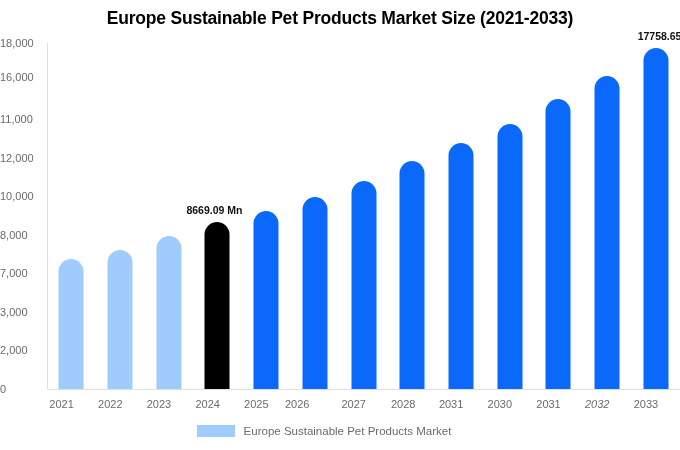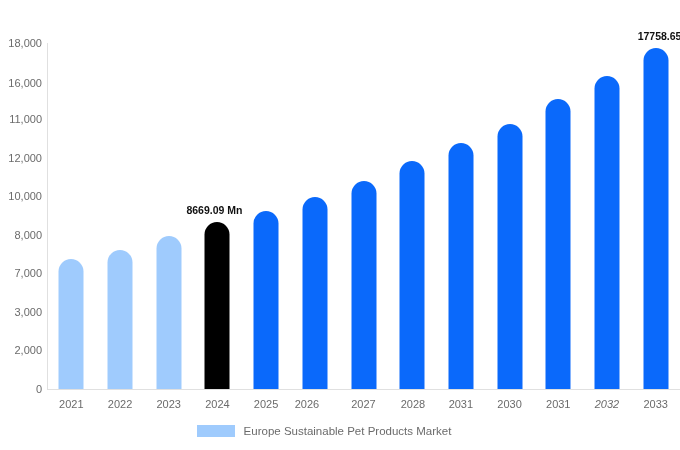--- a/index.html
+++ b/index.html
@@ -62,21 +62,20 @@
     position: absolute;
     left: 0;
     top: 0;
     width: 42px;
     height: 450px;
   }
   .y-tick {
     position: absolute;
     right: 0;
     width: 42px;
-    text-align: right;
     font-size: 11px;
     color: #6b6b6b;
     line-height: 11px;
     white-space: nowrap;
   }
   
   .bars-layer {
     position: absolute;
     left: 0;
     top: 0;
@@ -110,21 +109,21 @@
     position: absolute;
     left: 47px;
     top: 398px;
     width: 633px;
     height: 16px;
   }
   .x-tick {
     position: absolute;
     top: 0;
     width: 44px;
-    text-align: center;
+    text-align: left;
     font-size: 11px;
     color: #6b6b6b;
     line-height: 12px;
   }
   
   .legend {
     position: absolute;
     left: 0;
     top: 425px;
     width: 648px;
@@ -146,24 +145,25 @@
     color: #6b6b6b;
     line-height: 12px;
     white-space: nowrap;
   }
 </style>
 </head>
 <body>
 
 <div id="chart-root">
 
+  <div class="chart-title">Europe Sustainable Pet Products Market Size (2021-2033)</div>
 
   <div class="y-labels">
       <div class="y-tick" style="top: 37.5px;">18,000</div>
-      <div class="y-tick" style="top: 78px; margin-left: 37px;">16,000</div>
+      <div class="y-tick" style="top: 72px; margin-left: 37px;">16,000</div>
       <div class="y-tick" style="top: 114.389px;">11,000</div>
       <div class="y-tick" style="top: 152.833px;">12,000</div>
       <div class="y-tick" style="top: 191.278px;">10,000</div>
       <div class="y-tick" style="top: 229.722px;">8,000</div>
       <div class="y-tick" style="top: 268.167px;">7,000</div>
       <div class="y-tick" style="top: 306.611px;">3,000</div>
       <div class="y-tick" style="top: 345.056px;">2,000</div>
       <div class="y-tick" style="top: 383.5px;">0</div>
     </div>
 

